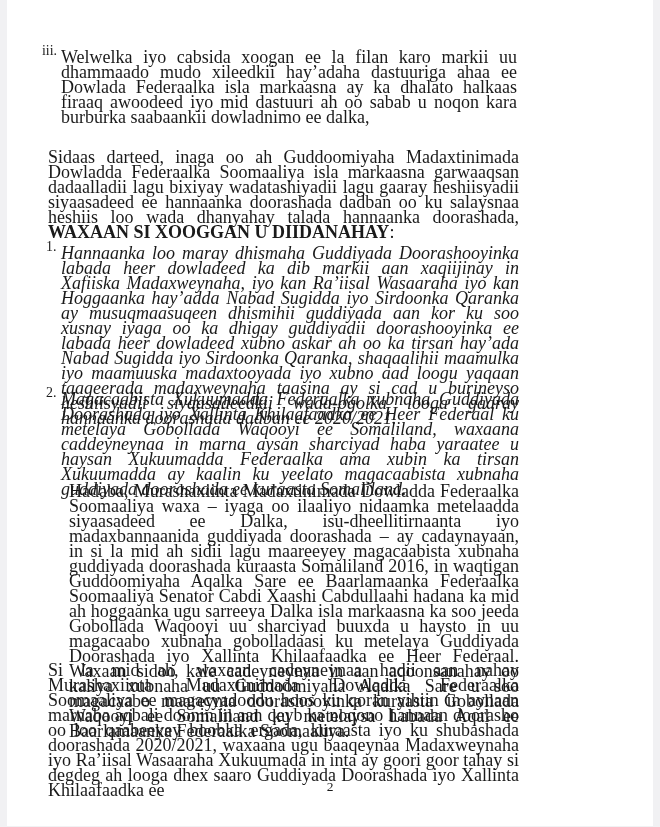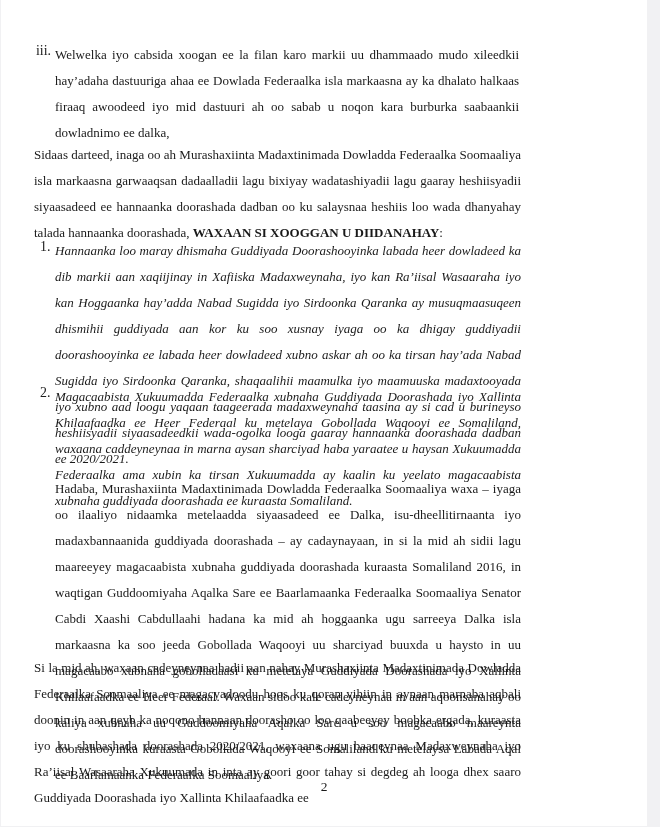--- a/index.html
+++ b/index.html
@@ -3,24 +3,24 @@
 <meta charset="utf-8">
 <style>
   html, body { margin: 0; padding: 0; }
   body {
     width: 660px; height: 827px; overflow: hidden;
     background: #f1f1f3;
     font-family: "Liberation Serif", "DejaVu Serif", serif;
     color: #1a1a1a;
   }
   .page {
-    position: absolute; left: 1px; top: 0; width: 646px; height: 826px;
+    position: absolute; left: 7px; top: 0; width: 646px; height: 826px;
     background: #ffffff;
   }
-  p, .li-text { margin: 0; font-size: 13px; line-height: 26px; text-align: justify; }
+  p, .li-text { margin: 8px; font-size: 18px; line-height: 15px; text-align: justify; }
   .roman-item { position: absolute; left: 35px; top: 42px; width: 483px; }
   .roman-item .marker { position: absolute; left: 0; top: 0; font-size: 13.9px; line-height: 18.3px; }
   .roman-item .li-text { margin-left: 19px; }
   .para { position: absolute; left: 33px; width: 487px; }
   .num-item { position: absolute; left: 33px; width: 487px; }
   .num-item .marker { position: absolute; left: 6px; top: 0; font-size: 13.9px; line-height: 18.3px; }
   .num-item .li-text { margin-left: 21px; font-style: italic; }
   .sub-para { position: absolute; left: 54px; width: 466px; }
   b { font-weight: bold; }
   .page-number {
@@ -32,21 +32,21 @@
 <body>
 
 <div class="page">
 
   <div class="roman-item">
     <span class="marker">iii.</span>
     <p class="li-text">Welwelka iyo cabsida xoogan ee la filan karo markii uu dhammaado mudo xileedkii hay’adaha dastuuriga ahaa ee Dowlada Federaalka isla markaasna ay ka dhalato halkaas firaaq awoodeed iyo mid dastuuri ah oo sabab u noqon kara burburka saabaankii dowladnimo ee dalka,</p>
   </div>
 
   <div class="para" style="top:142px;">
-    <p><span>Sidaas darteed, inaga oo ah Murashaxiinta Madaxtinimada Dowladda Federaalka Soomaaliya isla markaasna garwaaqsan dadaalladii lagu bixiyay wadatashiyadii lagu gaaray heshiisyadii siyaasadeed ee hannaanka doorashada dadban oo ku salaysnaa heshiis loo wada dhanyahay talada hannaanka doorashada,</span> <b>WAXAAN SI XOOGGAN U DIIDANAHAY</b><span>:</span></p>
+    <p><span>Sidaas darteed, inaga oo ah Guddoomiyaha Madaxtinimada Dowladda Federaalka Soomaaliya isla markaasna garwaaqsan dadaalladii lagu bixiyay wadatashiyadii lagu gaaray heshiisyadii siyaasadeed ee hannaanka doorashada dadban oo ku salaysnaa heshiis loo wada dhanyahay talada hannaanka doorashada,</span> <b>WAXAAN SI XOOGGAN U DIIDANAHAY</b><span>:</span></p>
   </div>
 
   <div class="num-item" style="top:238px;">
     <span class="marker">1.</span>
     <p class="li-text">Hannaanka loo maray dhismaha Guddiyada Doorashooyinka labada heer dowladeed ka dib markii aan xaqiijinay in Xafiiska Madaxweynaha, iyo kan Ra’iisal Wasaaraha iyo kan Hoggaanka hay’adda Nabad Sugidda iyo Sirdoonka Qaranka ay musuqmaasuqeen dhismihii guddiyada aan kor ku soo xusnay iyaga oo ka dhigay guddiyadii doorashooyinka ee labada heer dowladeed xubno askar ah oo ka tirsan hay’ada Nabad Sugidda iyo Sirdoonka Qaranka, shaqaalihii maamulka iyo maamuuska madaxtooyada iyo xubno aad loogu yaqaan taageerada madaxweynaha taasina ay si cad u burineyso heshiisyadii siyaasadeedkii wada-ogolka looga gaaray hannaanka doorashada dadban ee 2020/2021.</p>
   </div>
 
   <div class="num-item" style="top:384px;">
     <span class="marker">2.</span>
     <p class="li-text">Magacaabista Xukuumadda Federaalka xubnaha Guddiyada Doorashada iyo Xallinta Khilaafaadka ee Heer Federaal ku metelaya Gobollada Waqooyi ee Somaliland, waxaana caddeyneynaa in marna aysan sharciyad haba yaraatee u haysan Xukuumadda Federaalka ama xubin ka tirsan Xukuumadda ay kaalin ku yeelato magacaabista xubnaha guddiyada doorashada ee kuraasta Somaliland.</p>

